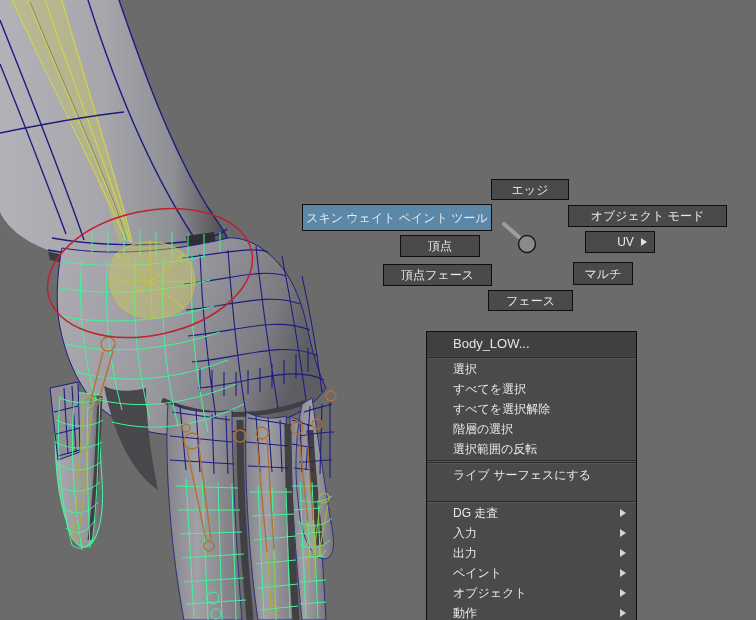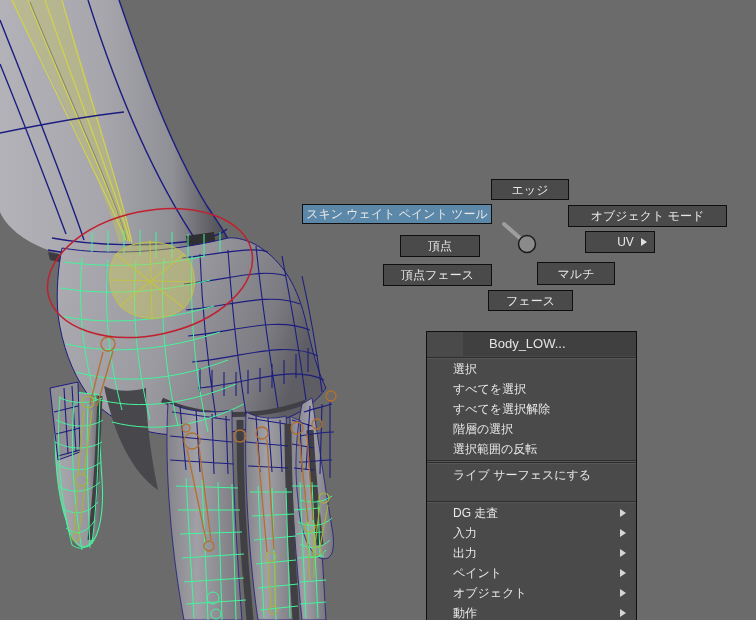--- a/index.html
+++ b/index.html
@@ -32,21 +32,21 @@
   }
   
   #ctx{
     position:absolute;left:426px;top:331px;width:211px;z-index:6;
     background:var(--menu-bg);border:1px solid var(--menu-border);
     box-sizing:border-box;color:var(--menu-text);font-size:12px;
     padding-bottom:4px;
   }
   #ctx .hdr{
     height:24px;line-height:24px;padding-left:26px;background:var(--header-bg);
-    color:#e4e4e4;font-size:13px;margin-left:36px;
+    color:#e4e4e4;font-size:13px;
   }
   #ctx .sep{height:1px;background:var(--sep);box-shadow:0 1px 0 rgba(255,255,255,0.07);margin:1px 0;}
   #ctx .row{
     position:relative;height:20px;line-height:20px;padding-left:26px;cursor:default;
   }
   #ctx .row.tall{height:36px;line-height:22px;}
   #ctx .optbox{
     position:absolute;right:7px;top:3px;width:12px;height:12px;
     border:1px solid #c8c8c8;background:transparent;
   }
@@ -214,37 +214,37 @@
 
     <g>
       <line x1="504" y1="224" x2="521" y2="239" stroke="#9e9e9e" stroke-width="4" stroke-linecap="round"></line>
       <circle cx="527" cy="244" r="8.5" fill="#8a8a8a" stroke="#1a1a1a" stroke-width="1.5"></circle>
     </g>
   </svg>
 
   <div class="mm-btn" style="left:491px;top:179px;width:78px;height:21px;">
     <span>エッジ</span>
   </div>
-  <div class="mm-btn hl" style="left:302px;top:204px;width:190px;height:20px;">
+  <div class="mm-btn hl" style="left:302px;top:204px;width:190px;height:27px;">
     <span>スキン ウェイト ペイント ツール</span>
   </div>
   <div class="mm-btn" style="left:568px;top:205px;width:159px;height:22px;">
     <span>オブジェクト モード</span>
   </div>
   <div class="mm-btn" style="left:400px;top:235px;width:80px;height:22px;">
     <span>頂点</span>
   </div>
   <div class="mm-btn" style="left:585px;top:231px;width:70px;height:22px;padding-left:24px;">
     <span>UV</span>
     <span class="mm-arrow"></span>
   </div>
   <div class="mm-btn" style="left:383px;top:264px;width:109px;height:22px;">
     <span>頂点フェース</span>
   </div>
-  <div class="mm-btn" style="left:537px;top:262px;width:78px;height:23px;">
+  <div class="mm-btn" style="left:573px;top:262px;width:60px;height:23px;">
     <span>マルチ</span>
   </div>
   <div class="mm-btn" style="left:488px;top:290px;width:85px;height:21px;">
     <span>フェース</span>
   </div>
 
   <div id="ctx">
     <div class="hdr">Body_LOW...</div>
     <div class="sep"></div>
     <div class="row">選択</div>

